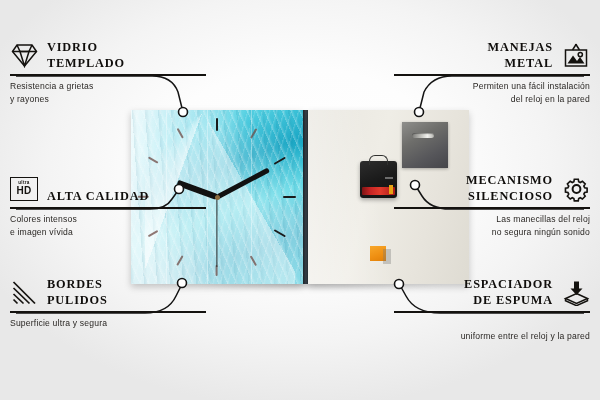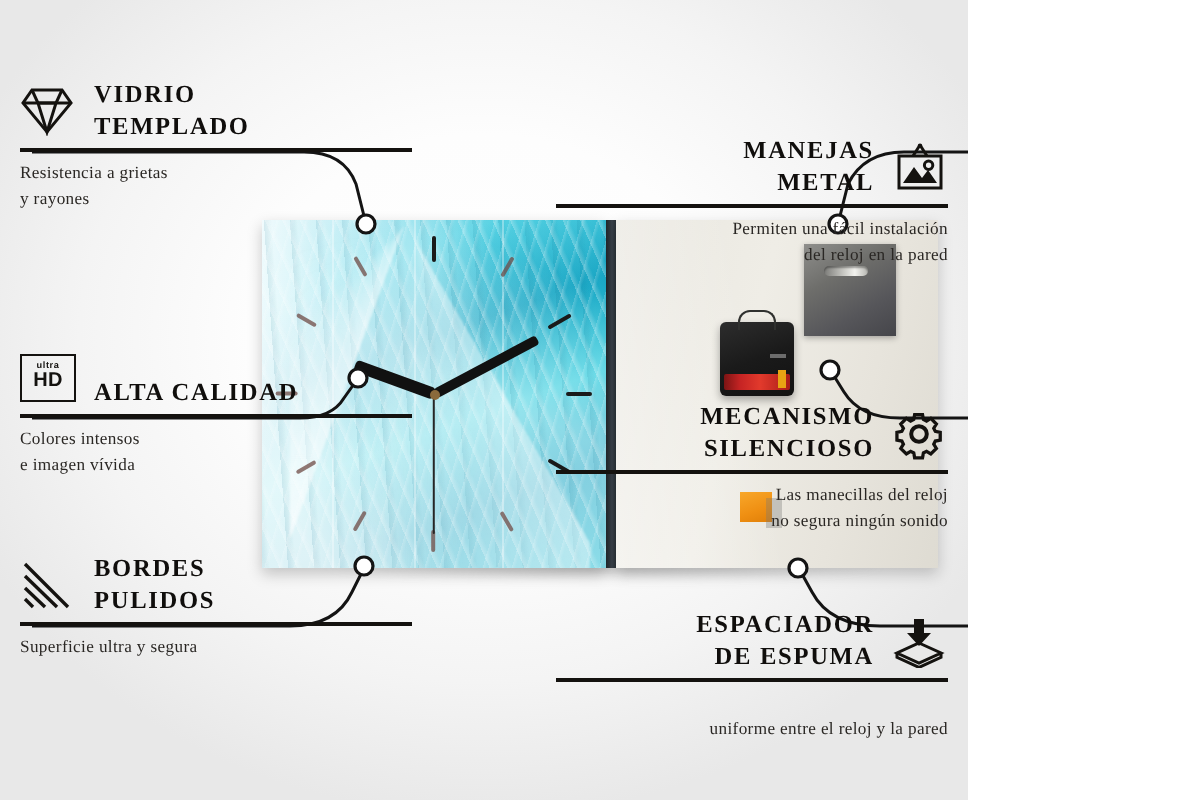--- a/index.html
+++ b/index.html
@@ -8,21 +8,21 @@
   }
   body {
     width: 600px;
     height: 400px;
     overflow: hidden;
     font-family: "Liberation Serif", serif;
     background: #ffffff;
   }
   #infographic {
     position: relative;
-    width: 484px;
+    width: 600px;
     height: 400px;
     background:
       radial-gradient(ellipse 58% 60% at 50% 42%, #ffffff 0%, #fdfdfd 42%, #f4f4f4 72%, #e8e8e8 100%);
     overflow: hidden;
   }
   
   .product {
     position: absolute;
     left: 131px;
     top: 110px;
@@ -193,53 +193,54 @@
     width: 356px; height: 16px;
     background: radial-gradient(ellipse 50% 55% at 50% 20%, rgba(120,120,120,0.40) 0%, rgba(140,140,140,0.12) 55%, rgba(255,255,255,0) 80%);
     filter: blur(2px);
   }
   
   .feature {
     position: absolute;
     width: 196px;
   }
   .feature.left  { left: 10px; text-align: left; }
-  .feature.right { right: 10px; text-align: right; margin-top: 28px; }
+  .feature.right { right: 10px; text-align: right; }
   .feat-head {
     display: flex;
     align-items: center;
     gap: 9px;
     padding-bottom: 3px;
   }
   .feature.right .feat-head { flex-direction: row-reverse; }
   .feat-icon {
     flex: 0 0 auto;
     width: 28px;
     height: 28px;
     display: flex;
     align-items: center;
+    justify-content: center;
     color: #14120f;
   }
   .feat-title {
     font-family: "Liberation Serif", serif;
     font-weight: bold;
     font-size: 12.3px;
     letter-spacing: 0.85px;
     line-height: 1.28;
     color: #100e0c;
     text-transform: uppercase;
     flex: 1 1 auto;
   }
   .feat-rule {
     height: 1.6px;
     background: #14120f;
     width: 100%;
   }
   .feat-sub {
-    font-family: Liberation Serif, serif;
+    font-family: Liberation Sans, sans-serif;
     font-size: 8.6px;
     line-height: 1.46;
     color: #2a2724;
     padding-top: 4px;
     letter-spacing: 0.18px;
   }
   
   .hd-box {
     width: 27px; height: 22px;
     border: 1.6px solid #14120f;

